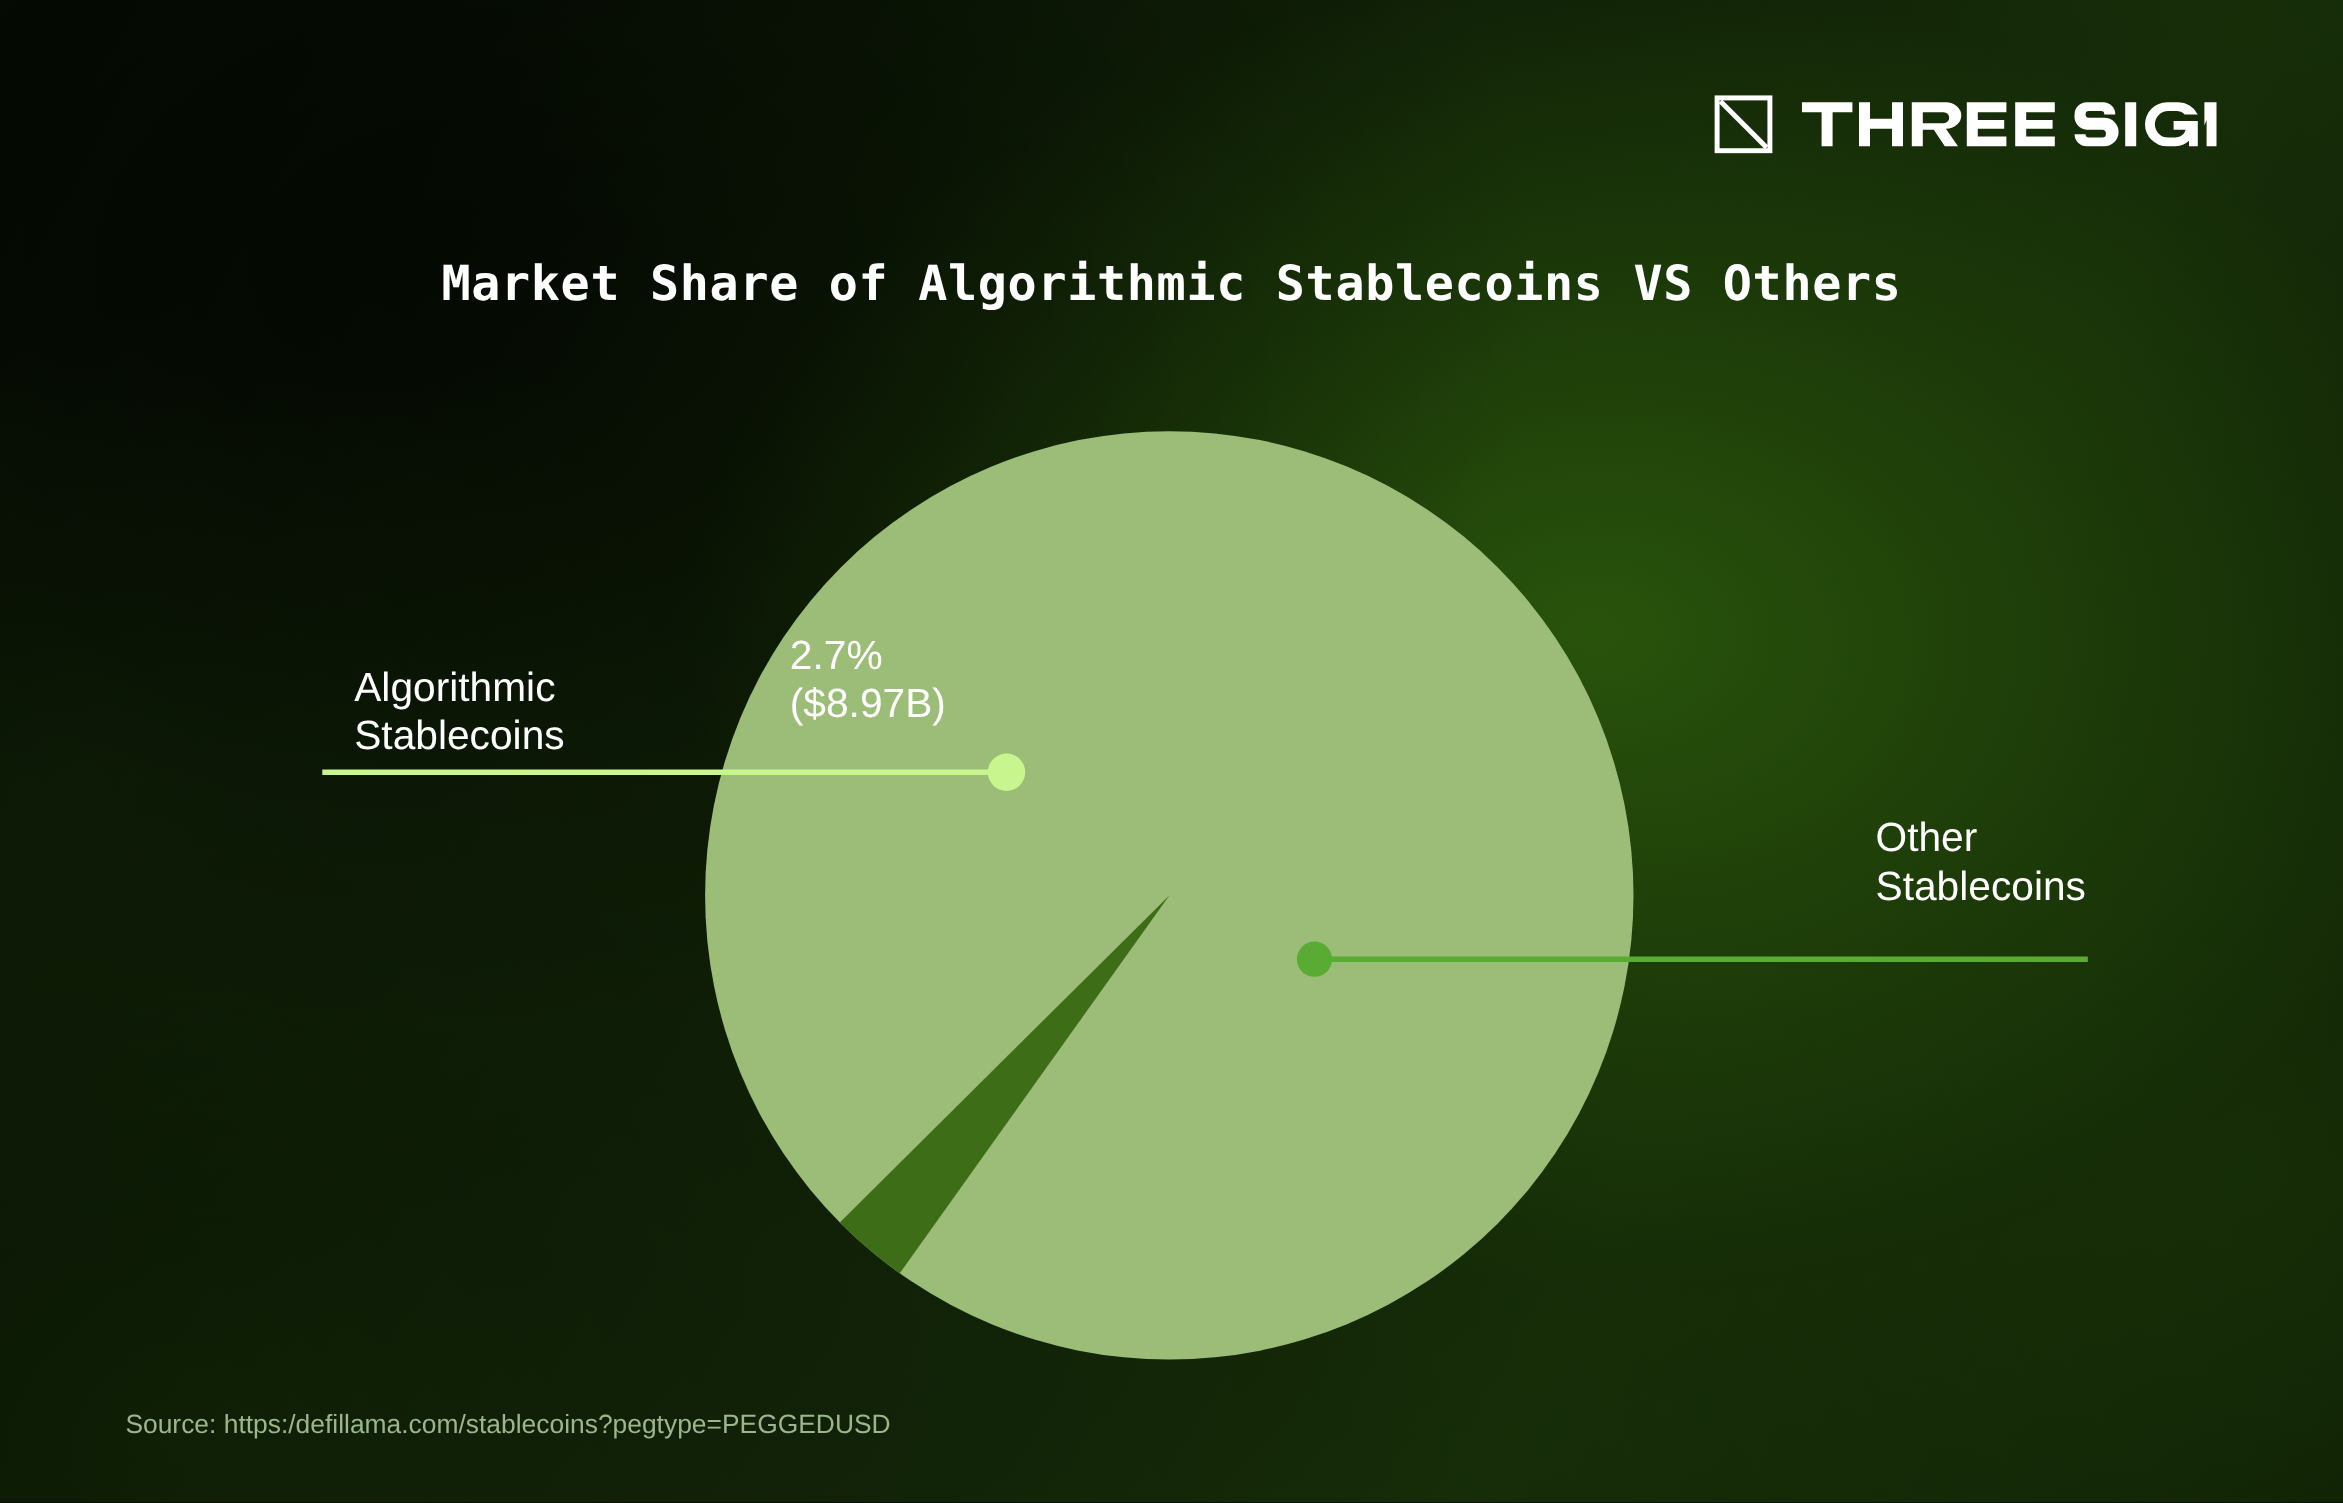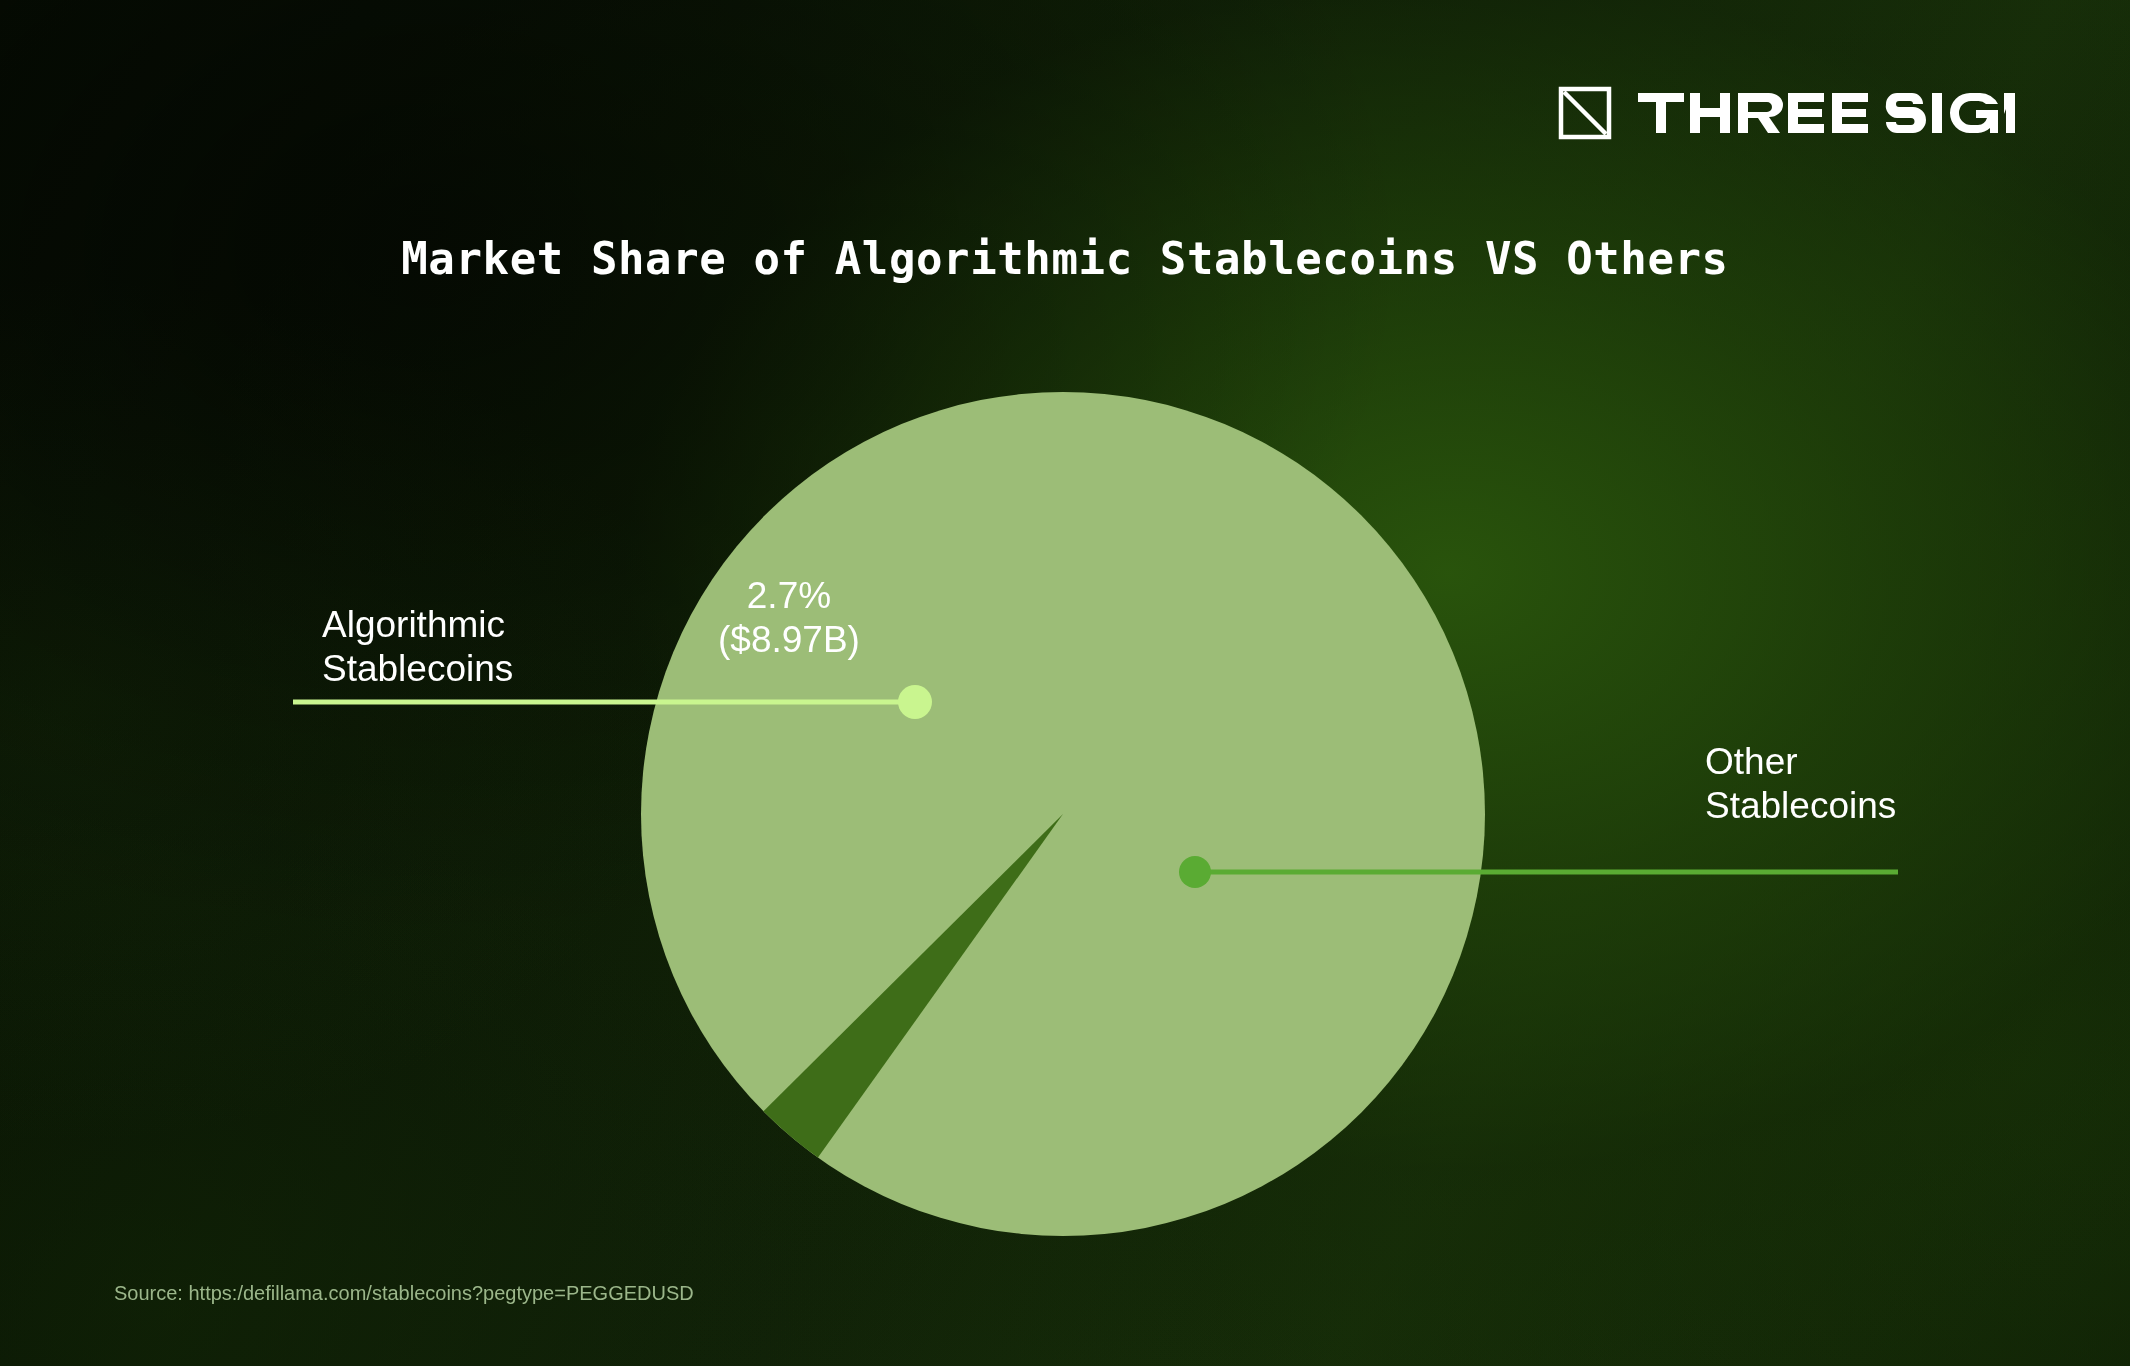--- a/index.html
+++ b/index.html
@@ -72,31 +72,31 @@
     color: #ffffff;
     font-size: 37px;
     line-height: 1.18;
     font-family: "Liberation Sans", sans-serif;
     z-index: 5;
     white-space: nowrap;
   }
   .callout .l2 { display: block; }
 
   #label-algo-name  { left: 322px;  top: 574px;  text-align: left; margin-top: 29px; }
-  #label-algo-value { left: 718px;  top: 574px;  text-align: center; }
+  #label-algo-value { left: 718px;  top: 574px;  text-align: left; }
   #label-other-value{ right: 1062px; top: 740px; text-align: right; }
   #label-other-name { left: 1705px; top: 740px; text-align: left; }
 
   
   .source-note {
     position: absolute;
     left: 114px;
     top: 1282px;
     color: #9bb68a;
-    font-size: 20px;
+    font-size: 24px;
     font-family: "Liberation Sans", sans-serif;
     z-index: 6;
     white-space: nowrap;
   }
 </style>
 </head>
 <body>
 
 <div id="stage">
 

